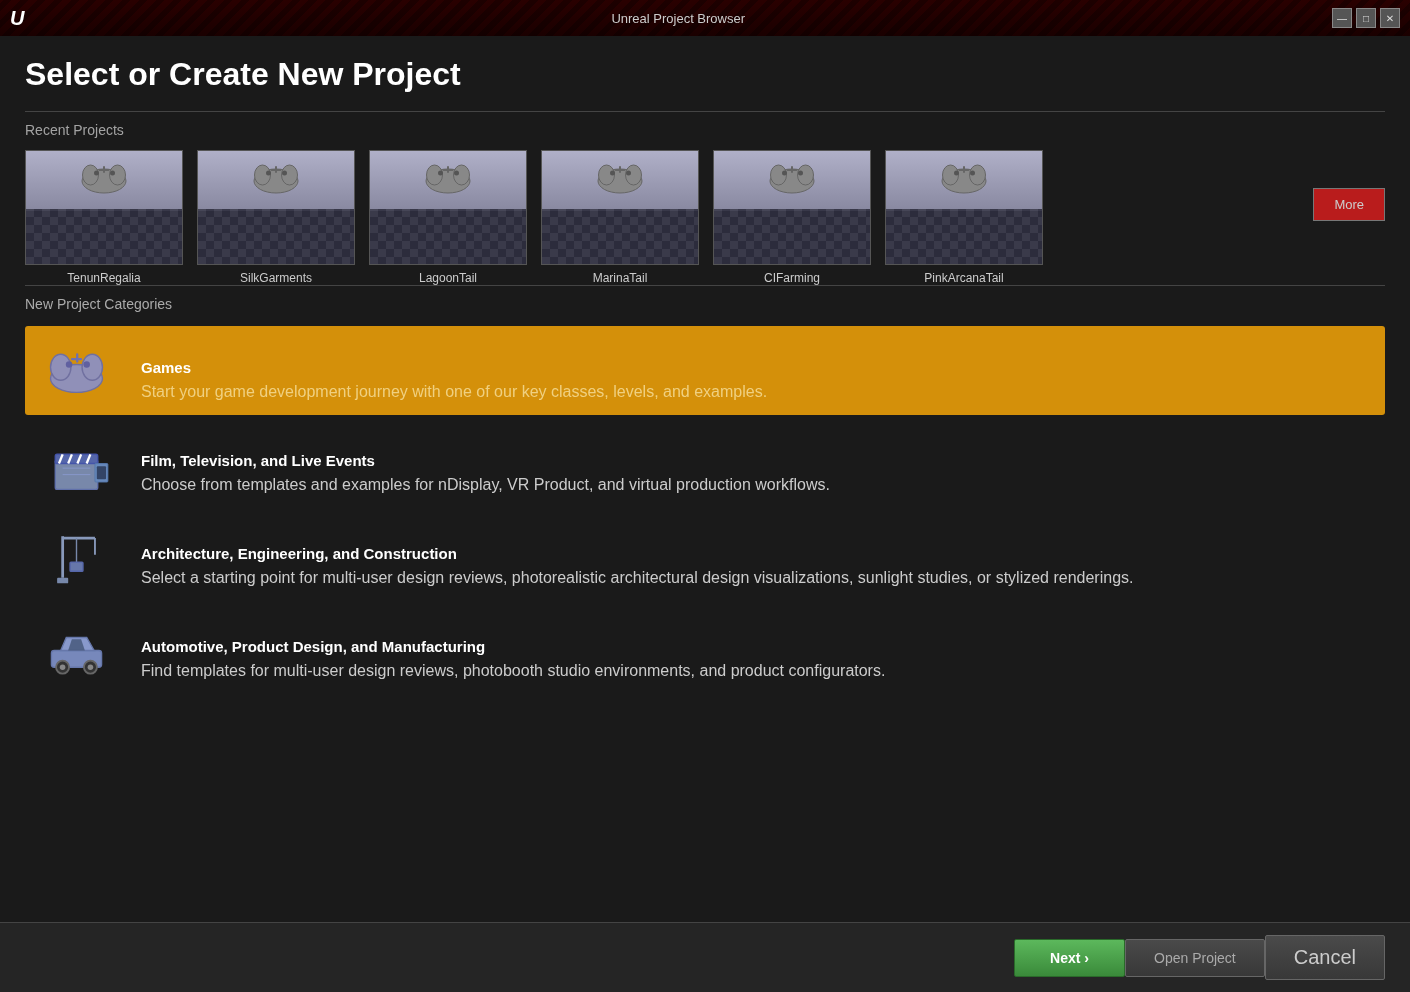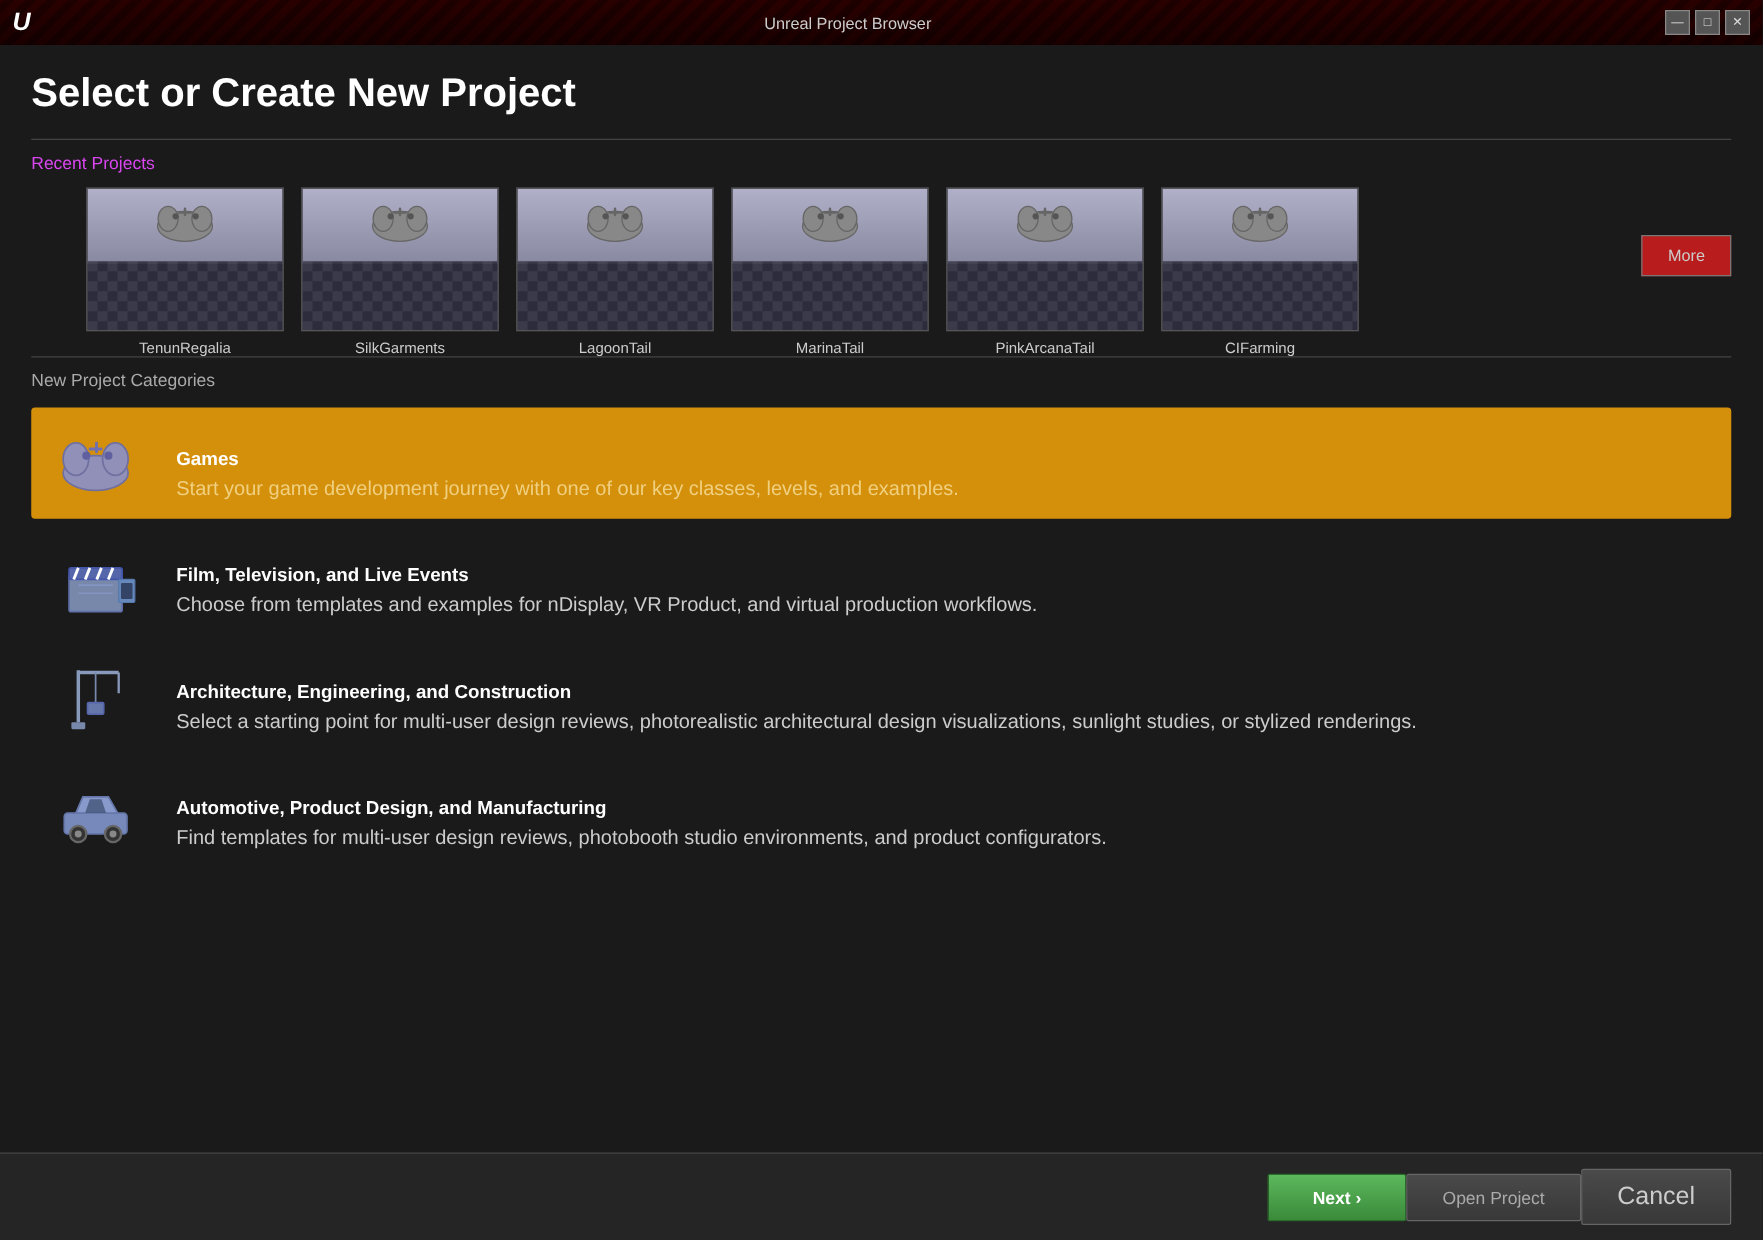--- a/index.html
+++ b/index.html
@@ -82,32 +82,31 @@
     .page-title {
       font-size: 32px;
       font-weight: bold;
       color: #fff;
       margin-bottom: 18px;
     }
 
     
     .section-header {
       font-size: 14px;
-      color: #d946ef;
+      color: #a3a3a3;
       margin-bottom: 12px;
       border-top: 1px solid #444;
       padding-top: 10px;
     }
 
     .recent-projects-grid {
       display: flex;
       gap: 14px;
       align-items: flex-start;
       flex-wrap: nowrap;
-      margin-left: 44px;
     }
 
     .project-card {
       display: flex;
       flex-direction: column;
       align-items: center;
       cursor: pointer;
       width: 158px;
     }
 
@@ -364,36 +363,36 @@
           <svg class="ctrl-svg" viewBox="0 0 55 40" style="position:absolute;top:8px;left:50%;transform:translateX(-50%);z-index:3;" xmlns="http://www.w3.org/2000/svg">
             <ellipse cx="27.5" cy="22" rx="22" ry="12" fill="#888" stroke="#666" stroke-width="1"></ellipse>
             <ellipse cx="14" cy="16" rx="8" ry="10" fill="#888" stroke="#666" stroke-width="1"></ellipse>
             <ellipse cx="41" cy="16" rx="8" ry="10" fill="#888" stroke="#666" stroke-width="1"></ellipse>
             <circle cx="20" cy="14" r="2.5" fill="#555"></circle>
             <circle cx="36" cy="14" r="2.5" fill="#555"></circle>
             <rect x="22" y="10" width="11" height="2" fill="#666" rx="1"></rect>
             <rect x="26.5" y="7" width="2" height="7" fill="#666" rx="1"></rect>
           </svg>
         </div>
+        <span class="project-name">CIFarming</span>
+      </div>
+
+      <div class="project-card">
+        <div class="project-thumbnail">
+          <svg class="ctrl-svg" viewBox="0 0 55 40" style="position:absolute;top:8px;left:50%;transform:translateX(-50%);z-index:3;" xmlns="http://www.w3.org/2000/svg">
+            <ellipse cx="27.5" cy="22" rx="22" ry="12" fill="#888" stroke="#666" stroke-width="1"></ellipse>
+            <ellipse cx="14" cy="16" rx="8" ry="10" fill="#888" stroke="#666" stroke-width="1"></ellipse>
+            <ellipse cx="41" cy="16" rx="8" ry="10" fill="#888" stroke="#666" stroke-width="1"></ellipse>
+            <circle cx="20" cy="14" r="2.5" fill="#555"></circle>
+            <circle cx="36" cy="14" r="2.5" fill="#555"></circle>
+            <rect x="22" y="10" width="11" height="2" fill="#666" rx="1"></rect>
+            <rect x="26.5" y="7" width="2" height="7" fill="#666" rx="1"></rect>
+          </svg>
+        </div>
         <span class="project-name">PinkArcanaTail</span>
-      </div>
-
-      <div class="project-card">
-        <div class="project-thumbnail">
-          <svg class="ctrl-svg" viewBox="0 0 55 40" style="position:absolute;top:8px;left:50%;transform:translateX(-50%);z-index:3;" xmlns="http://www.w3.org/2000/svg">
-            <ellipse cx="27.5" cy="22" rx="22" ry="12" fill="#888" stroke="#666" stroke-width="1"></ellipse>
-            <ellipse cx="14" cy="16" rx="8" ry="10" fill="#888" stroke="#666" stroke-width="1"></ellipse>
-            <ellipse cx="41" cy="16" rx="8" ry="10" fill="#888" stroke="#666" stroke-width="1"></ellipse>
-            <circle cx="20" cy="14" r="2.5" fill="#555"></circle>
-            <circle cx="36" cy="14" r="2.5" fill="#555"></circle>
-            <rect x="22" y="10" width="11" height="2" fill="#666" rx="1"></rect>
-            <rect x="26.5" y="7" width="2" height="7" fill="#666" rx="1"></rect>
-          </svg>
-        </div>
-        <span class="project-name">CIFarming</span>
       </div>
 
     </div>
     <div style="flex:1"></div>
     <button class="more-btn" style="margin-bottom:26px;">More</button>
   </div>
 
   <div class="categories-section">
     <div class="categories-header">New Project Categories</div>
 

